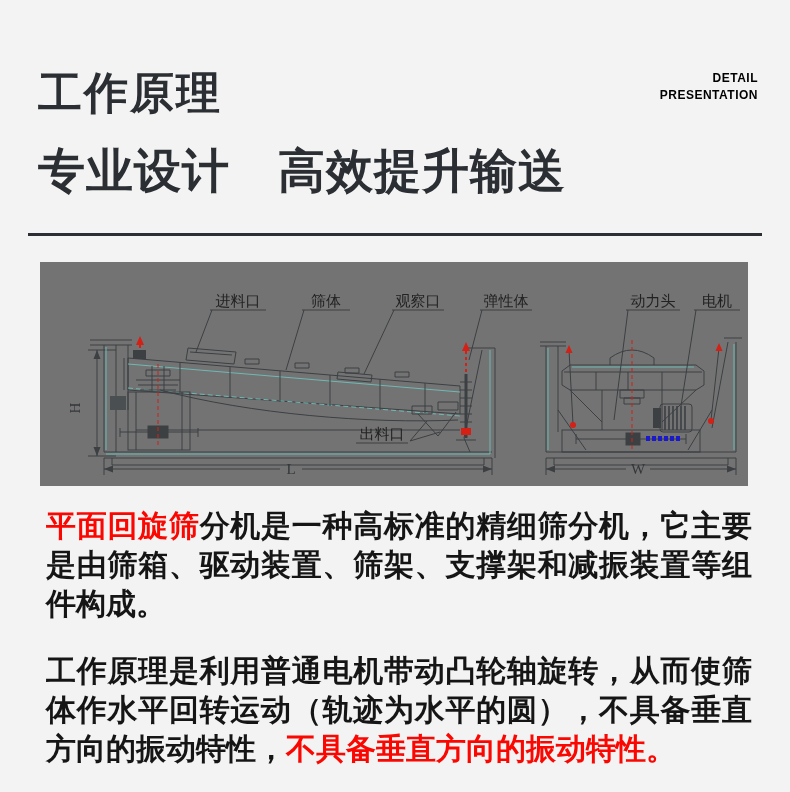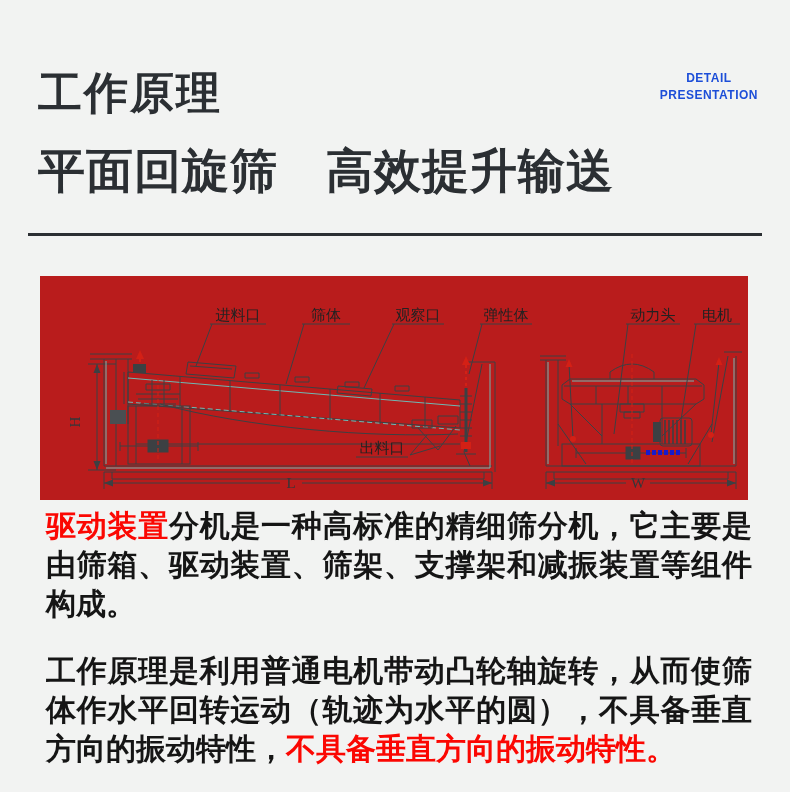--- a/index.html
+++ b/index.html
@@ -12,48 +12,48 @@
     position:absolute;left:38px;top:62px;
     font-size:44px;font-weight:900;color:#2b2f33;letter-spacing:2px;
     line-height:62px;white-space:nowrap;
   }
   .subtitle{
     position:absolute;left:38px;top:142px;
     font-size:47px;font-weight:900;color:#2b2f33;letter-spacing:1px;
     line-height:58px;white-space:nowrap;
   }
   .corner{
-    position:absolute;top:70px;right:32px;text-align:center;
-    font-size:12px;font-weight:bold;color:#1d4ed8;
+    position:absolute;top:70px;right:32px;text-align:right;
+    font-size:12px;font-weight:bold;color:#000000;
     line-height:17px;letter-spacing:0.5px;
   }
   .divider{
     position:absolute;left:28px;top:233px;width:734px;height:3px;
     background:#2b2f33;
   }
   .diagram-box{
-    position:absolute;left:40px;top:276px;width:708px;height:224px;
-    background:#b91c1c;
+    position:absolute;left:40px;top:262px;width:708px;height:224px;
+    background:#737373;
   }
   .paragraphs{
     position:absolute;left:46px;top:506px;width:706px;
     font-size:30px;font-weight:700;color:#151515;line-height:39px;
     text-align:justify;
   }
   .paragraphs p{margin:0 0 28px 0;}
   .red{color:#fb0702;}
   svg text{font-family:"Liberation Sans", sans-serif;}
   svg .dim{font-family:"Liberation Serif", serif;font-size:15px;fill:#33373a;}
   svg .lbl{font-size:15px;fill:#222;font-weight:500;}
 </style>
 </head>
 <body>
 
 <div class="title">工作原理</div>
-<div class="subtitle">平面回旋筛　高效提升输送</div>
+<div class="subtitle">专业设计　高效提升输送</div>
 <div class="corner">
   <div>DETAIL</div>
   <div>PRESENTATION</div>
 </div>
 <div class="divider"></div>
 
 <div class="diagram-box">
   <svg width="708" height="224" viewBox="0 0 708 224">
 
     <g stroke="#3c4043" stroke-width="1" fill="none">
@@ -218,15 +218,15 @@
         <path d="M316 181 H368 M370 179 L400 170 M370 179 L387 159" stroke="#3c4043" fill="none"></path>
       </g>
       <text class="dim" transform="rotate(-90 40 146)" x="40" y="146" text-anchor="middle">H</text>
       <text class="dim" x="251" y="212" text-anchor="middle">L</text>
       <text class="dim" x="598" y="212" text-anchor="middle">W</text>
     </g>
   </svg>
 </div>
 
 <div class="paragraphs">
-  <p><span class="red">驱动装置</span><span>分机是一种高标准的精细筛分机，它主要是由筛箱、驱动装置、筛架、支撑架和减振装置等组件构成。</span></p>
+  <p><span class="red">平面回旋筛</span><span>分机是一种高标准的精细筛分机，它主要是由筛箱、驱动装置、筛架、支撑架和减振装置等组件构成。</span></p>
   <p><span>工作原理是利用普通电机带动凸轮轴旋转，从而使筛体作水平回转运动（轨迹为水平的圆），不具备垂直方向的振动特性，</span><span class="red">不具备垂直方向的振动特性。</span></p>
 </div>
 
 </body></html>

